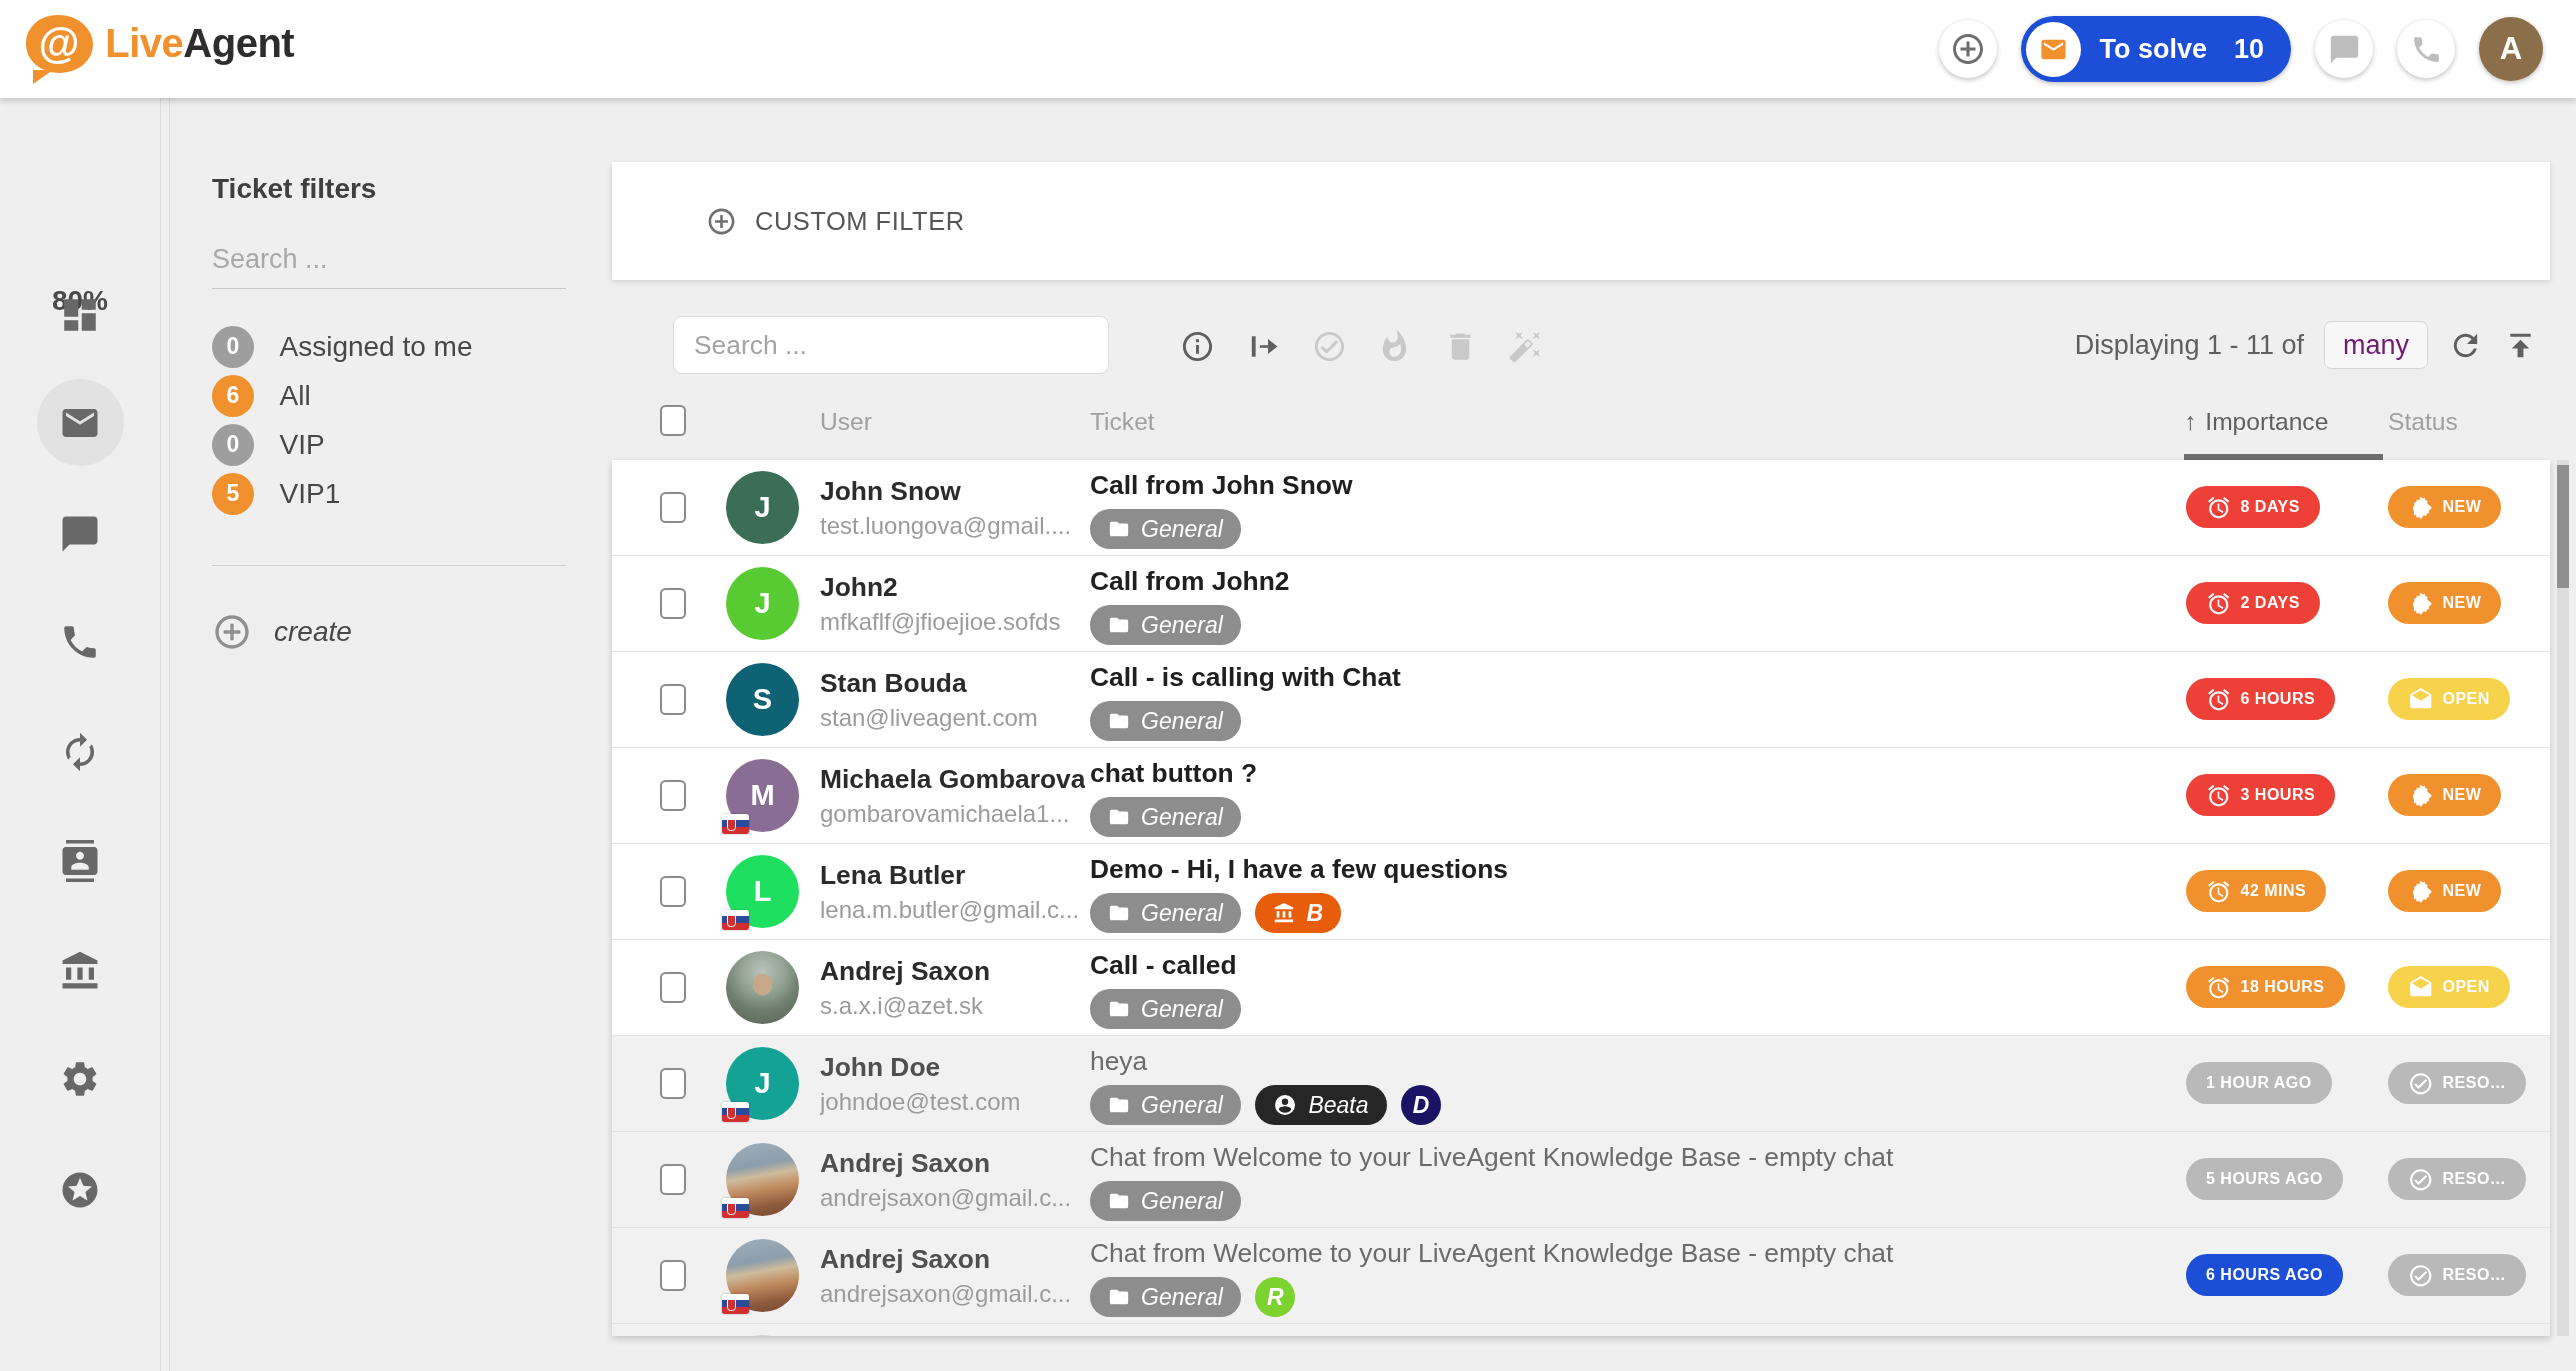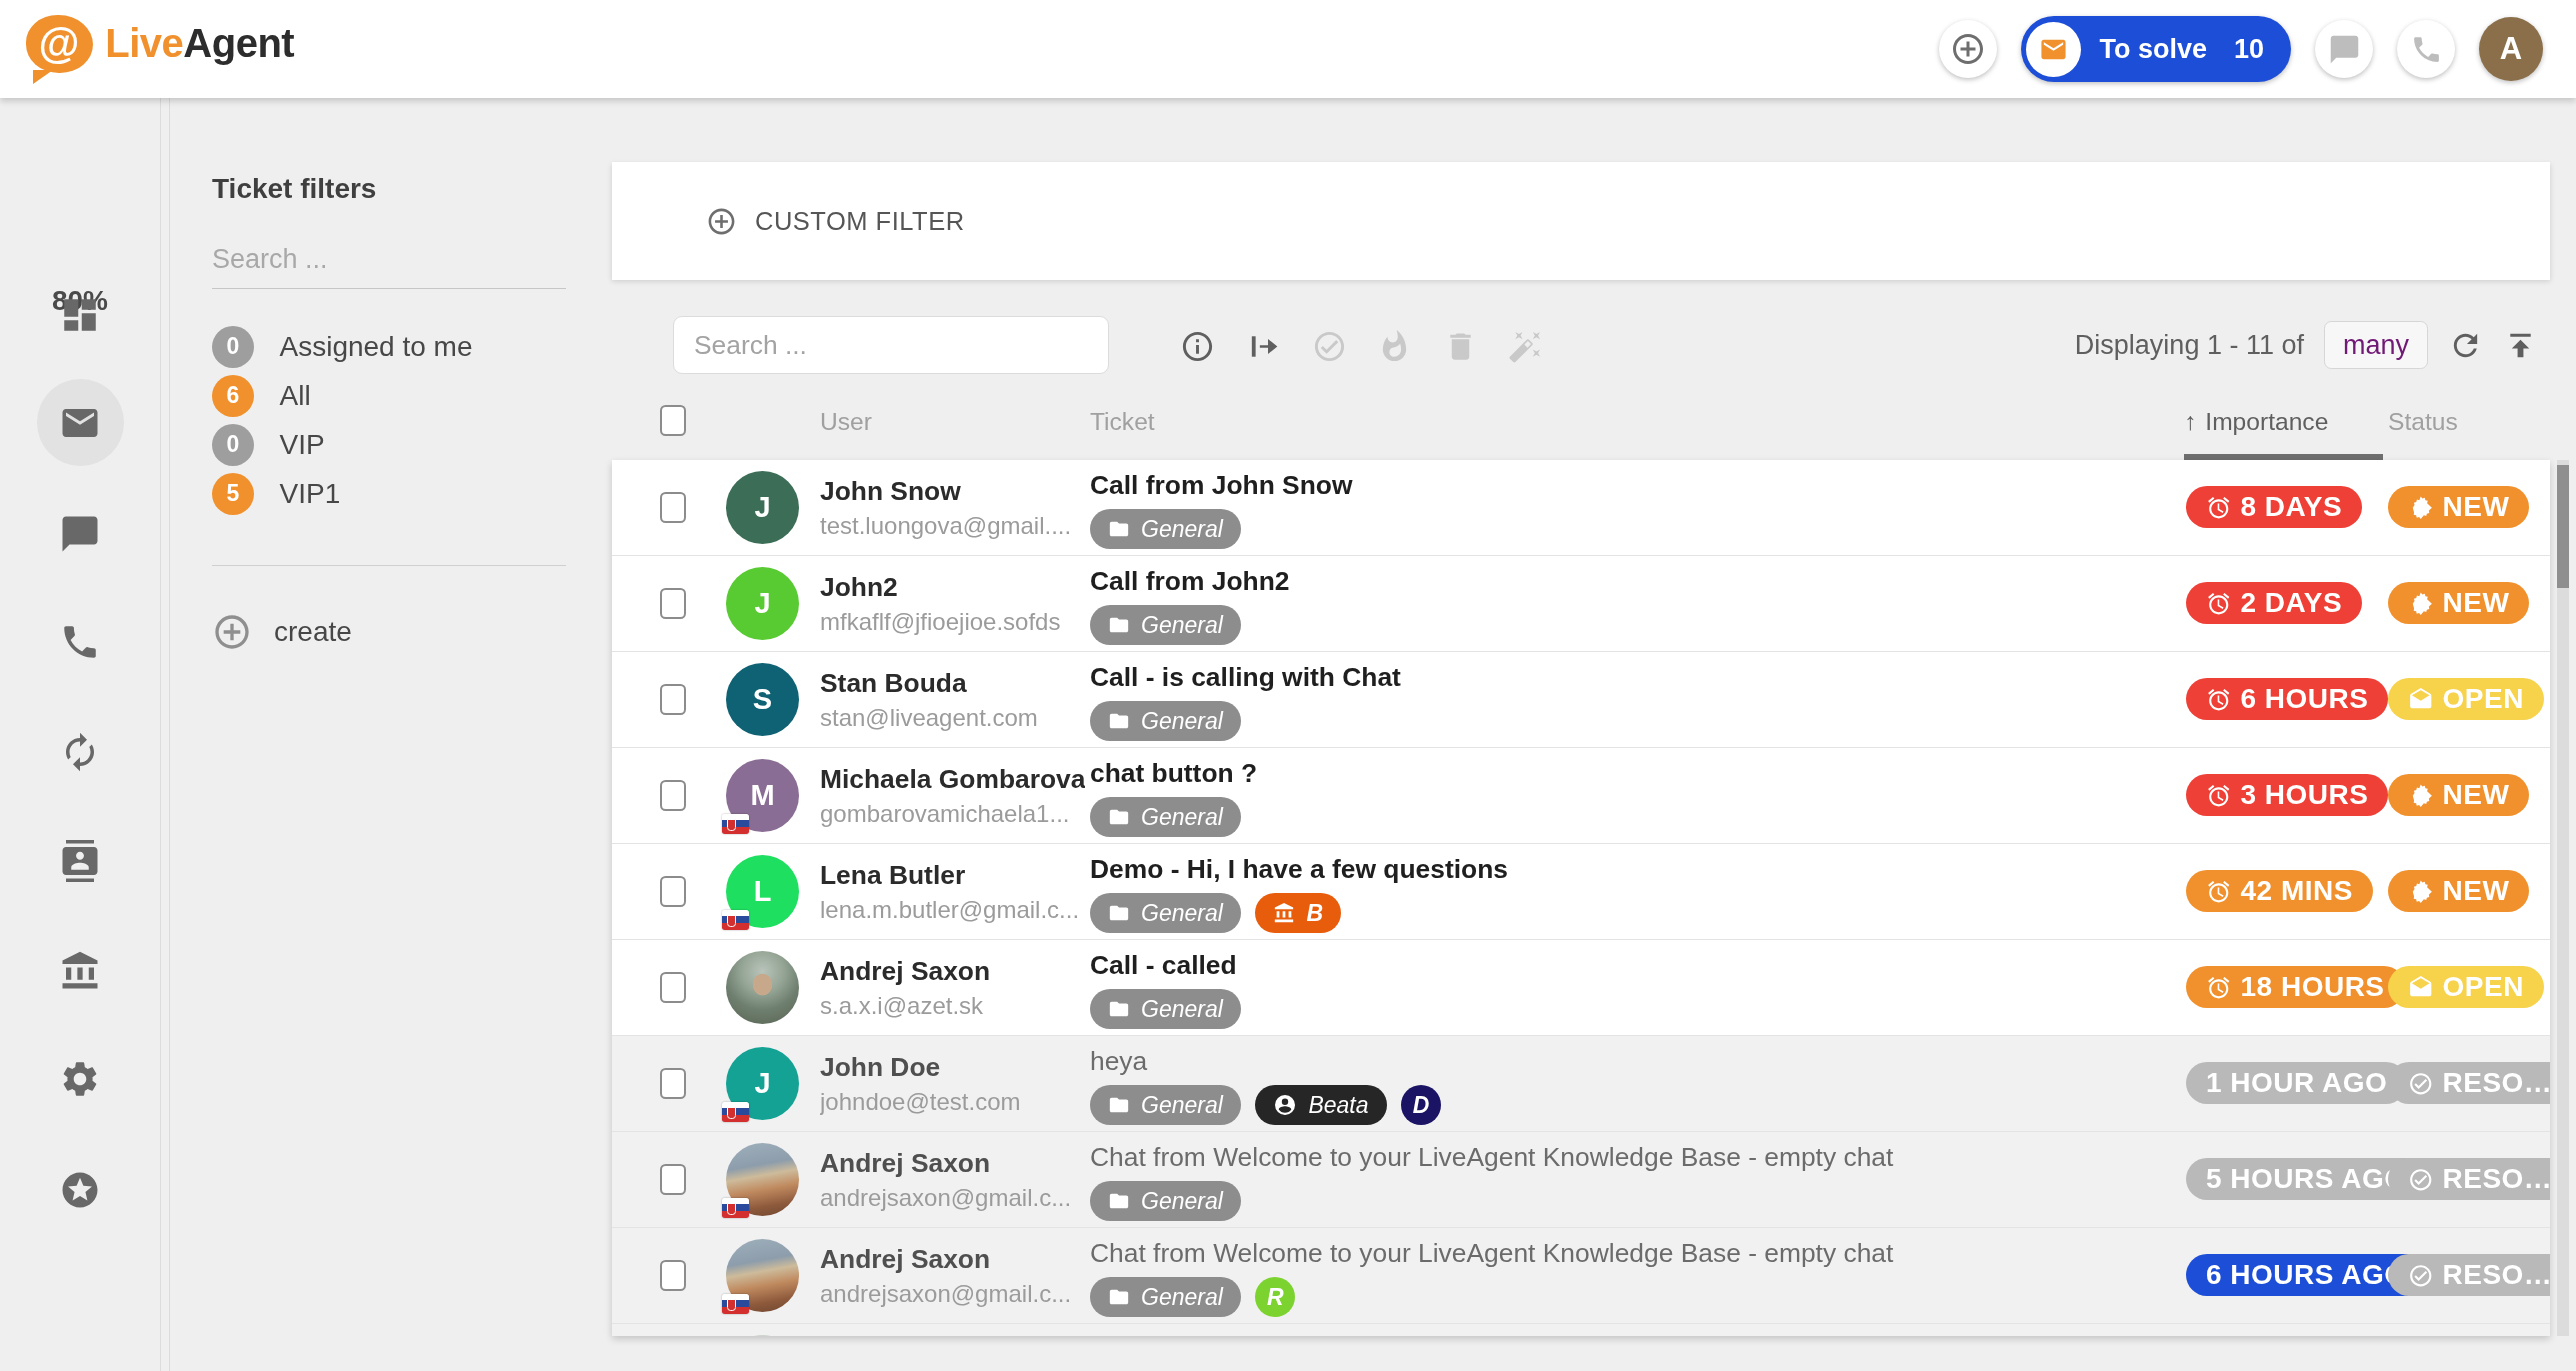--- a/index.html
+++ b/index.html
@@ -43,21 +43,21 @@
   .f-search{left:43px;top:137px;width:354px;font-size:27px;color:#a8a8a8;background:transparent;
             border:none;border-bottom:1.8px solid #c6c6c6;padding:9px 0 12.8px 0;outline:none;}
   .f-search::placeholder{color:#a8a8a8;}
   .f-items{left:43px;top:224px;width:383px;}
   .f-item{height:49px;display:flex;align-items:center;cursor:pointer;}
   .f-badge{width:42px;height:42px;border-radius:50%;color:#fff;font-size:23px;font-weight:bold;
            display:flex;align-items:center;justify-content:center;flex:0 0 42px;}
   .f-label{margin-left:25.5px;font-size:28px;color:#474747;}
   .f-divider{left:43px;top:467px;width:354px;height:0.9px;background:#cfcfcf;}
   .f-create{left:43px;top:514px;display:flex;align-items:center;gap:22px;cursor:pointer;}
-  .f-create-label{font-size:28px;color:#474747;}
+  .f-create-label{font-size:28px;color:#474747;font-style:italic;}
   
   .main{left:612px;top:162px;width:1938px;height:1174px;}
   .custombar{left:0;top:0;width:1938px;height:118px;background:#fff;
              box-shadow:0 1.8px 5.5px rgba(0,0,0,.15);display:flex;align-items:center;}
   .custom-btn{margin-left:94px;display:flex;align-items:center;gap:18px;cursor:pointer;}
   .custom-label{font-size:25.5px;color:#565656;letter-spacing:0.5px;font-weight:500;}
   .searchbox{left:61px;top:154px;width:436px;height:58px;background:#fff;border:1.8px solid #dcdcdc;
              border-radius:9px;font-size:26.4px;color:#555;padding:0 20px;outline:none;box-sizing:border-box;}
   .searchbox::placeholder{color:#a3a3a3;}
   .tool-ic{top:166px;width:36px;height:36px;display:flex;align-items:center;justify-content:center;}
@@ -92,21 +92,21 @@
   .email{position:absolute;top:52px;font-size:24px;color:#9b9b9b;white-space:nowrap;max-width:273px;overflow:hidden;}
   .ticketblock{position:absolute;left:478px;top:0;width:1075px;height:95px;}
   .subject{position:absolute;top:10px;font-size:26.4px;font-weight:bold;color:#1f1f1f;white-space:nowrap;}
   .row.read .subject{font-weight:normal;color:#6b6b6b;}
   .tags{position:absolute;top:49px;display:flex;align-items:center;gap:14.6px;}
   .tag{height:40px;border-radius:20px;display:flex;align-items:center;color:#fff;font-size:23px;
        padding:0 18px;gap:11px;font-style:italic;}
   .tag-circle{width:40px;height:40px;border-radius:50%;display:flex;align-items:center;justify-content:center;
               color:#fff;font-size:23px;font-weight:bold;padding:0;}
   .pill{position:absolute;top:26.4px;height:42px;border-radius:21px;display:flex;align-items:center;
-        color:#fff;font-size:28px;font-weight:bold;letter-spacing:0.5px;padding:0 20px;gap:9px;white-space:nowrap;}
+        color:#fff;font-size:16px;font-weight:bold;letter-spacing:0.5px;padding:0 20px;gap:9px;white-space:nowrap;}
   .pill-imp{left:1574px;}
   .pill-status{left:1776px;}
   
   .scroll-track{left:2557px;top:460px;width:12px;height:876px;background:#dcdcdc;}
   .scroll-thumb{left:2557px;top:465px;width:12px;height:123px;background:#8f8f8f;}
 </style>
 </head>
 <body>
 
 <div class="abs topbar">

